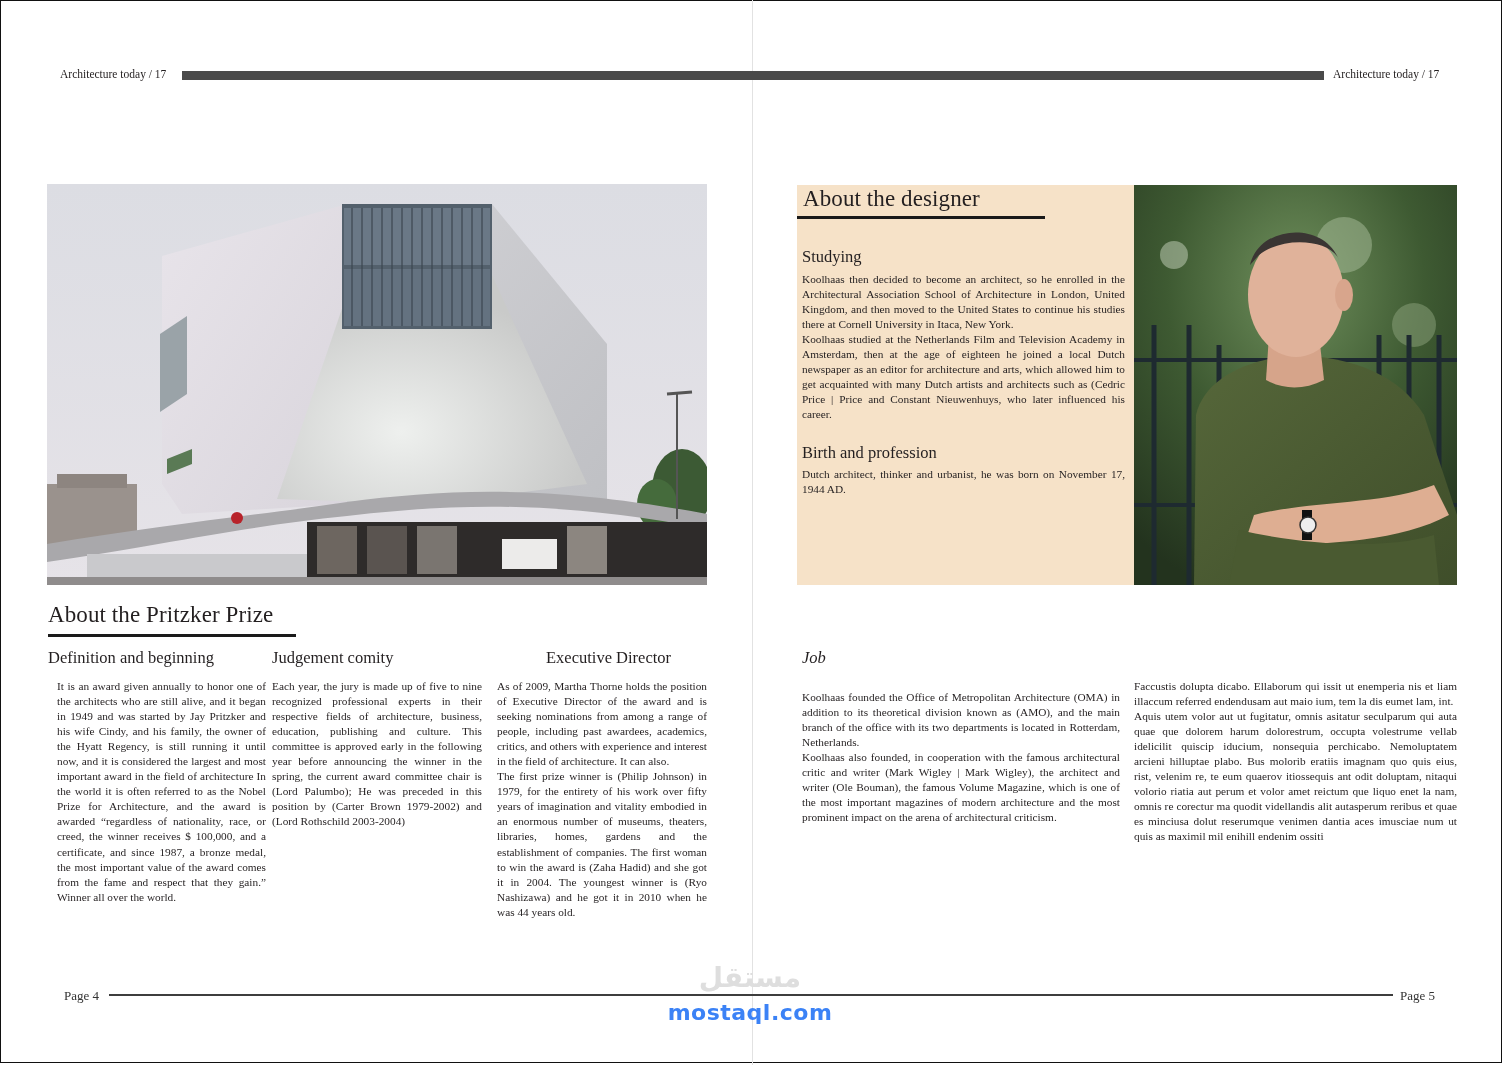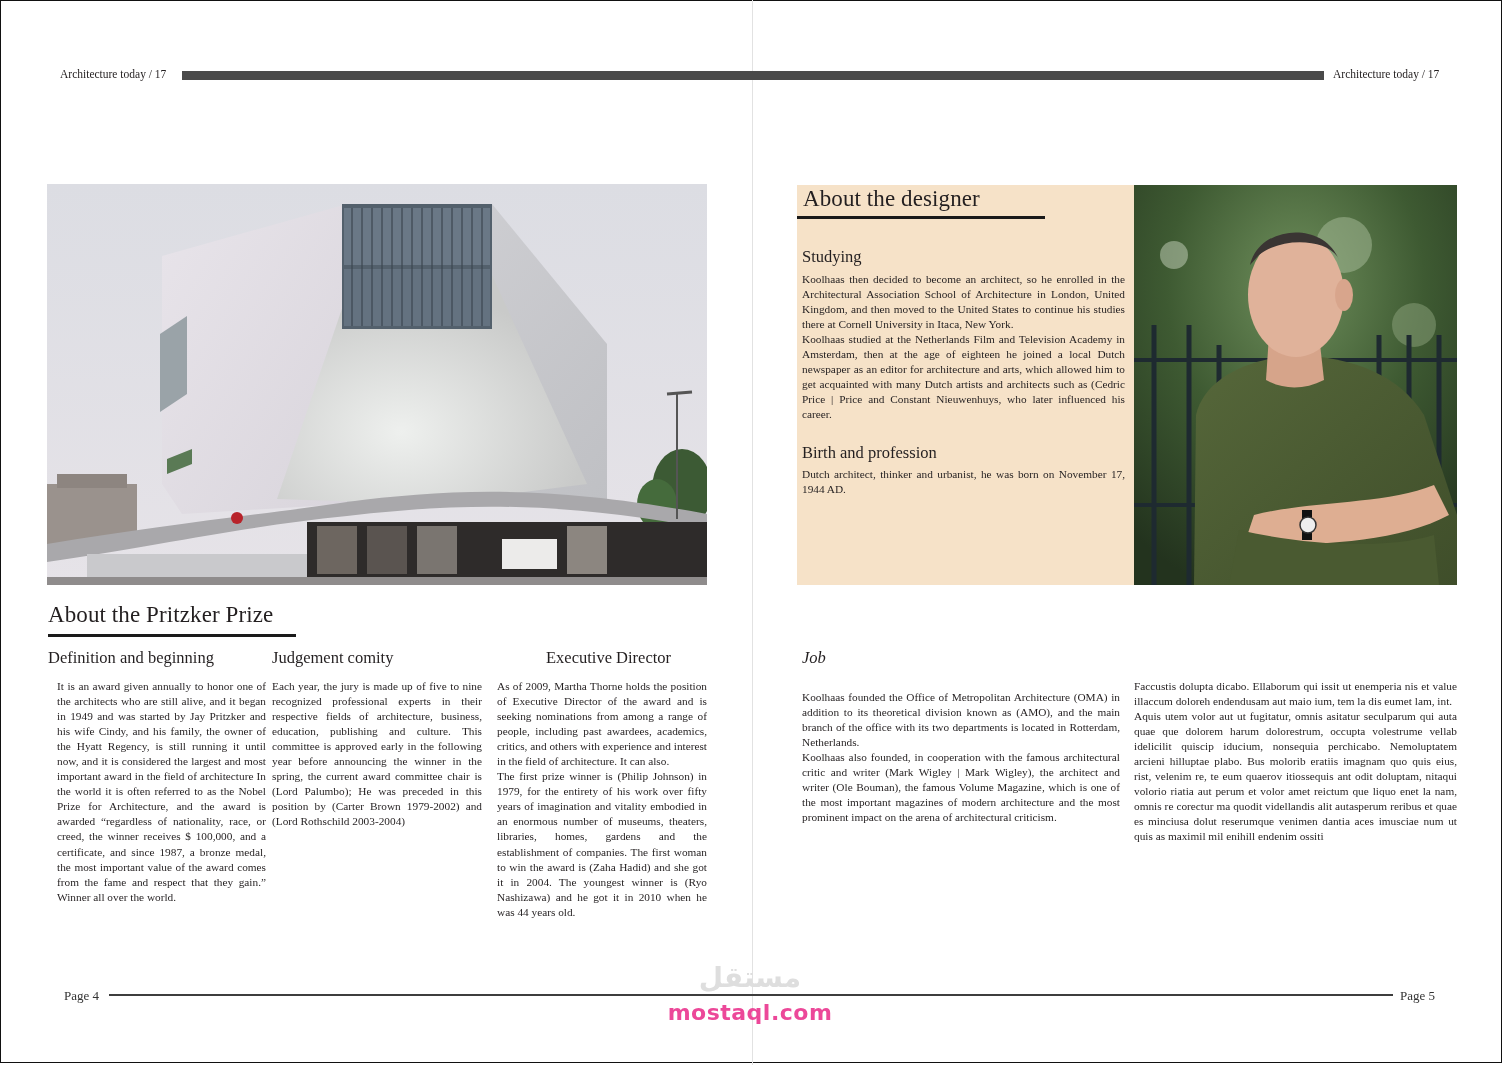--- a/index.html
+++ b/index.html
@@ -57,21 +57,21 @@
   .watermark {
     position: absolute; left: 640px; top: 955px; width: 220px; height: 90px;
     text-align: center; color: #d9d9d9; pointer-events: none;
   }
   .wm-arabic {
     font-family: "DejaVu Sans", sans-serif; font-size: 28px; font-weight: bold;
     line-height: 46px; color: #dedede;
   }
   .wm-latin {
     font-family: "DejaVu Sans", sans-serif; font-size: 22px; font-weight: bold;
-    line-height: 24px; color: #ec4899; letter-spacing: 0.5px;
+    line-height: 24px; color: #3b82f6; letter-spacing: 0.5px;
   }
 </style>
 </head>
 <body>
 
 <div class="frame"></div>
 <div class="spine"></div>
 
 <div class="running-head" style="left:60px;">Architecture today / 17</div>
 <div class="head-bar"></div>
@@ -233,21 +233,21 @@
   </svg>
 </div>
 
 <h3 class="subhead" style="left:802px; top:648px;font-style:italic;">Job</h3>
 <div class="body-text" style="left:802px; top:690px; width:318px;">
   <p>Koolhaas founded the Office of Metropolitan Architecture (OMA) in addition to its theoretical division known as (AMO), and the main branch of the office with its two departments is located in Rotterdam, Netherlands.</p>
   <p>Koolhaas also founded, in cooperation with the famous architectural critic and writer (Mark Wigley | Mark Wigley), the architect and writer (Ole Bouman), the famous Volume Magazine, which is one of the most important magazines of modern architecture and the most prominent impact on the arena of architectural criticism.</p>
 </div>
 
 <div class="body-text" style="left:1134px; top:679px; width:323px;">
-  <p>Faccustis dolupta dicabo. Ellaborum qui issit ut enemperia nis et value illaccum doloreh endendusam aut maio ium, tem la dis eumet lam, int.</p>
+  <p>Faccustis dolupta dicabo. Ellaborum qui issit ut enemperia nis et liam illaccum referred endendusam aut maio ium, tem la dis eumet lam, int.</p>
   <p>Aquis utem volor aut ut fugitatur, omnis asitatur seculparum qui auta quae que dolorem harum dolorestrum, occupta volestrume vellab idelicilit quiscip iducium, nonsequia perchicabo. Nemoluptatem arcieni hilluptae plabo. Bus molorib eratiis imagnam quo quis eius, rist, velenim re, te eum quaerov itiossequis ant odit doluptam, nitaqui volorio riatia aut perum et volor amet reictum que liquo enet la nam, omnis re corectur ma quodit videllandis alit autasperum reribus et quae es minciusa dolut reserumque venimen dantia aces imusciae num ut quis as maximil mil enihill endenim ossiti</p>
 </div>
 
 <div class="folio" style="left:64px;">Page  4</div>
 <div class="foot-rule" style="left:109px; width:1284px;"></div>
 <div class="folio" style="left:1400px;">Page  5</div>
 
 <div class="watermark">
   <div class="wm-arabic">مستقل</div>
   <div class="wm-latin">mostaql.com</div>

